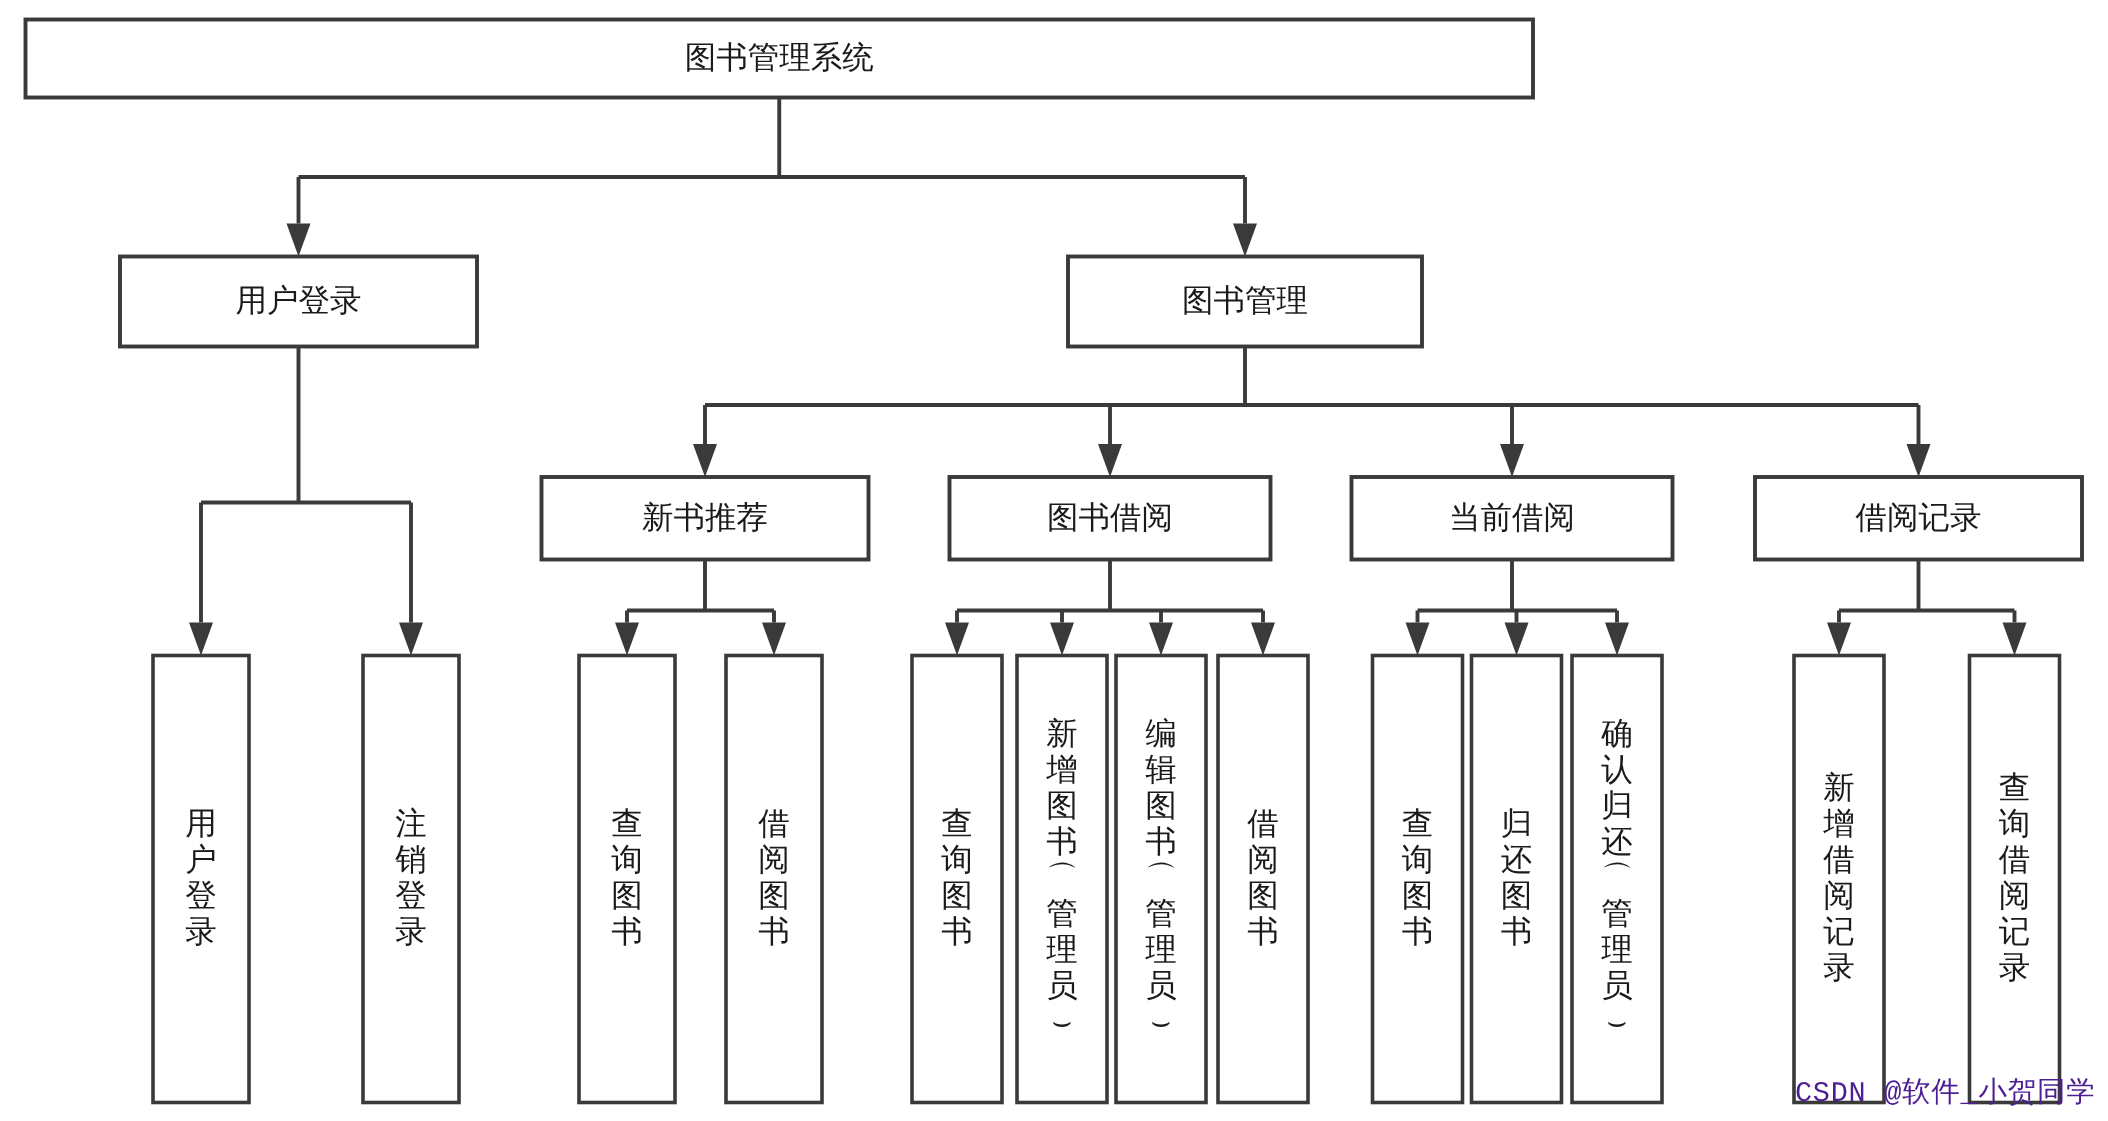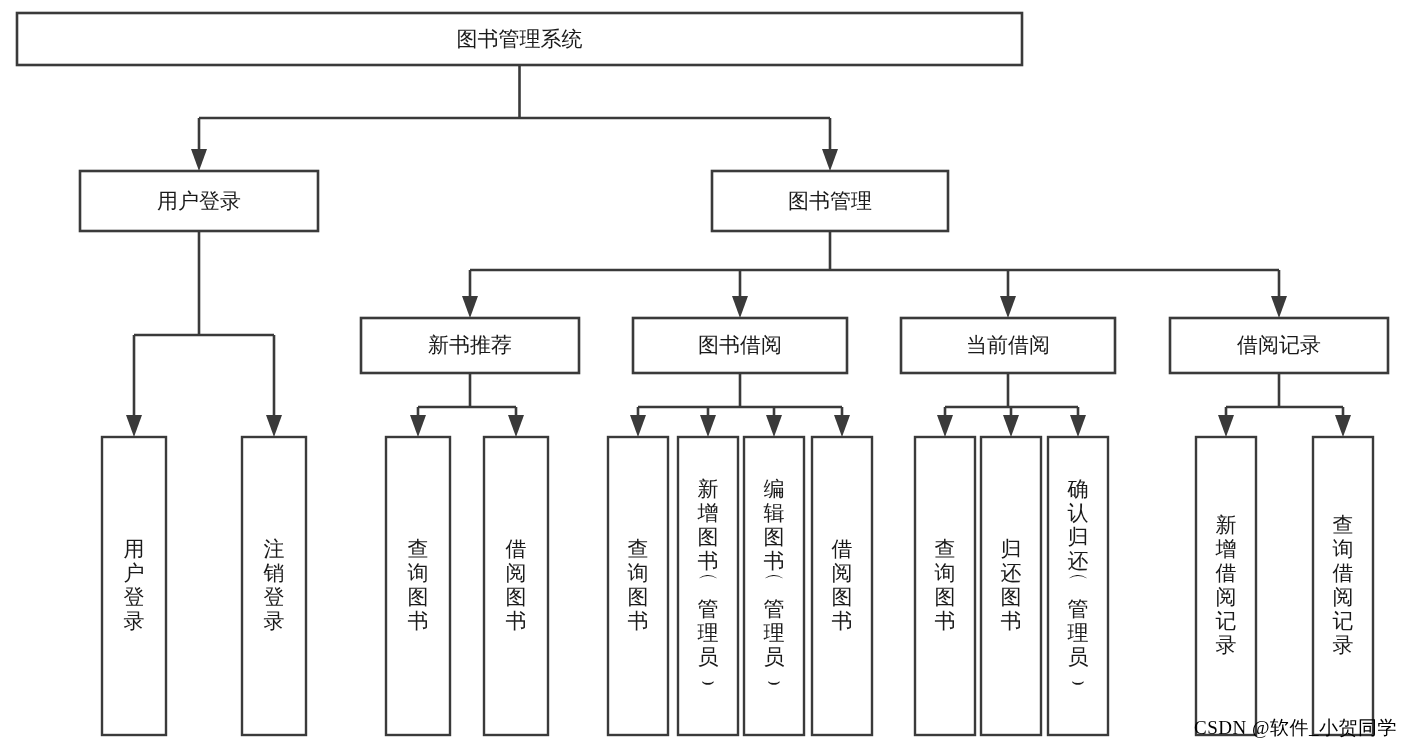--- a/index.html
+++ b/index.html
@@ -50,23 +50,23 @@
   .node-label-v {
     font-family: "Liberation Sans", "DejaVu Sans", sans-serif;
     font-size: 21px;
     fill: #1a1a1a;
     text-anchor: middle;
   }
   .watermark {
     position: absolute;
     right: 8px;
     bottom: 6px;
-    font-family: Liberation Serif, serif;
+    font-family: Liberation Mono, monospace;
     font-size: 19px;
-    color: #000000;
+    color: #4c1d95;
     white-space: nowrap;
     letter-spacing: 0.5px;
   }
 </style>
 </head>
 <body>
 
 <div id="diagram-root">
   <svg id="diagram-svg" width="1405" height="747" viewBox="0 0 1405 747">
       <line x1="519.5" y1="65" x2="519.5" y2="118" class="connector"></line>

